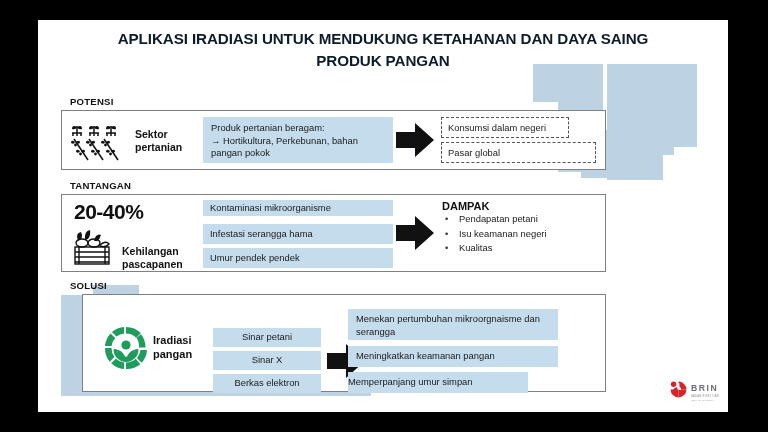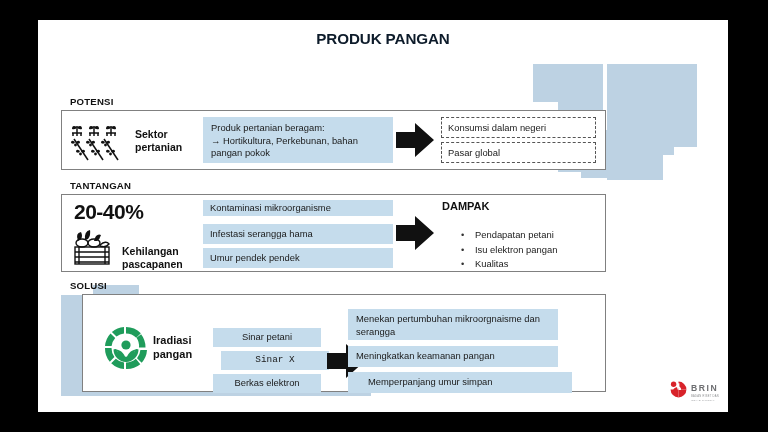--- a/index.html
+++ b/index.html
@@ -28,21 +28,21 @@
   .chip.topleft{display:block;}
   
   .dchip{position:absolute;border:1.4px dashed #555;box-sizing:border-box;background:#fff;
          font-size:9.4px;color:#1a1a1a;display:flex;align-items:center;padding-left:6px;}
   
   .arrow{position:absolute;}
   
   .pct{position:absolute;font-size:21px;font-weight:bold;color:#111;letter-spacing:-.5px;}
   
   .dampak-title{position:absolute;font-size:11px;font-weight:bold;color:#111;}
-  .dampak-list{position:absolute;font-size:9.4px;color:#1a1a1a;list-style:none;margin:16px;padding:0;}
+  .dampak-list{position:absolute;font-size:9.4px;color:#1a1a1a;list-style:none;margin:0;padding:0;}
   .dampak-list li{position:relative;padding-left:17px;line-height:1.55;}
   .dampak-list li::before{content:"\2022";position:absolute;left:3px;top:0;color:#333;}
   
   #brin{position:absolute;display:flex;align-items:center;}
   #brin .mark{position:relative;width:17px;height:17px;}
   #brin .wordmark{margin-left:4px;line-height:1;}
   #brin .wm-top{font-size:8.6px;font-weight:bold;color:#6d6e71;letter-spacing:1.6px;}
   #brin .wm-sub{font-size:2.6px;color:#8a8c8e;letter-spacing:.3px;margin-top:1.5px;}
   #brin .wm-sub2{font-size:2.2px;color:#9a9c9e;letter-spacing:.2px;margin-top:.8px;}
 </style>
@@ -59,20 +59,21 @@
     <div class="deco" style="left:543px;top:110px;width:58px;height:48px;"></div>
     <div class="deco" style="left:569px;top:110px;width:56px;height:50px;"></div>
     <div class="deco" style="left:520px;top:64px;width:34px;height:50px;"></div>
     <div class="deco" style="left:600px;top:110px;width:36px;height:25px;"></div>
     <div class="deco" style="left:520px;top:124px;width:30px;height:28px;"></div>
     <div class="deco" style="left:55px;top:265px;width:46px;height:22px;"></div>
     <div class="deco" style="left:23px;top:275px;width:42px;height:100px;"></div>
     <div class="deco" style="left:23px;top:362px;width:310px;height:14px;"></div>
 
     <div id="title">
+      <span>APLIKASI IRADIASI UNTUK MENDUKUNG KETAHANAN DAN DAYA SAING</span>
       <span class="l2">PRODUK PANGAN</span>
     </div>
 
     <div class="sec-label" style="left:32px;top:76px;">POTENSI</div>
 
     <div class="panel" style="left:23px;top:90px;width:545px;height:60px;"></div>
 
     <div class="icon-cell" style="left:31px;top:98px;width:148px;height:46px;">
       <span style="width:50px;height:42px;display:block;">
         <svg width="50" height="42" viewBox="0 0 50 42">
@@ -141,21 +142,21 @@
 
     <div class="chip topleft" style="left:165px;top:97px;width:190px;height:46px;padding:5px 8px;white-space:pre-line;">Produk pertanian beragam:
 → Hortikultura, Perkebunan, bahan pangan pokok</div>
 
     <div class="arrow" style="left:358px;top:103px;width:38px;height:34px;">
       <svg width="38" height="34" viewBox="0 0 38 34">
           <polygon points="0,9 19,9 19,0 38,17 19,34 19,25 0,25" fill="#111"></polygon>
         </svg>
     </div>
 
-    <div class="dchip" style="left:403px;top:97px;width:155px;height:21px;">Konsumsi dalam negeri</div>
+    <div class="dchip" style="left:403px;top:97px;width:128px;height:21px;">Konsumsi dalam negeri</div>
     <div class="dchip" style="left:403px;top:122px;width:155px;height:21px;">Pasar global</div>
 
     <div class="sec-label" style="left:32px;top:160px;">TANTANGAN</div>
 
     <div class="panel" style="left:23px;top:174px;width:545px;height:78px;"></div>
 
     <div class="pct" style="left:36px;top:180px;">20-40%</div>
 
     <div class="icon-cell" style="left:32px;top:205px;width:140px;height:42px;">
       <span style="width:44px;height:40px;display:block;">
@@ -190,21 +191,21 @@
 
     <div class="arrow" style="left:358px;top:196px;width:38px;height:34px;">
       <svg width="38" height="34" viewBox="0 0 38 34">
           <polygon points="0,9 19,9 19,0 38,17 19,34 19,25 0,25" fill="#111"></polygon>
         </svg>
     </div>
 
     <div class="dampak-title" style="left:404px;top:180px;">DAMPAK</div>
     <ul class="dampak-list" style="left:404px;top:192px;width:160px;">
       <li>Pendapatan petani</li>
-      <li>Isu elektron pangan</li>
+      <li>Isu keamanan negeri</li>
       <li>Kualitas</li>
     </ul>
 
     <div class="sec-label" style="left:32px;top:260px;">SOLUSI</div>
 
     <div class="panel" style="left:44px;top:274px;width:524px;height:98px;"></div>
 
     <div class="icon-cell" style="left:66px;top:305px;width:140px;height:46px;">
       <span style="width:44px;height:44px;display:block;">
         <svg width="44" height="44" viewBox="0 0 44 44">
@@ -226,32 +227,32 @@
           </g>
         </svg>
       </span>
       <span class="icon-label" style="margin-left:5px;font-size:11px;">
         <span>Iradiasi</span><br>
         <span>pangan</span>
       </span>
     </div>
 
     <div class="chip center" style="left:175px;top:308px;width:108px;height:19px;">Sinar petani</div>
-    <div class="chip center" style="left:183px;top:331px;width:108px;height:19px;font-family:Liberation Mono, monospace;">Sinar X</div>
+    <div class="chip center" style="left:175px;top:331px;width:108px;height:19px;">Sinar X</div>
     <div class="chip center" style="left:175px;top:354px;width:108px;height:19px;">Berkas elektron</div>
 
     <div class="arrow" style="left:289px;top:324px;width:38px;height:34px;">
       <svg width="38" height="34" viewBox="0 0 38 34">
           <polygon points="0,9 19,9 19,0 38,17 19,34 19,25 0,25" fill="#111"></polygon>
         </svg>
     </div>
 
     <div class="chip topleft" style="left:310px;top:289px;width:210px;height:31px;padding:4px 8px;">Menekan pertumbuhan mikroorgnaisme dan serangga</div>
     <div class="chip left" style="left:310px;top:326px;width:210px;height:21px;padding-left:8px;">Meningkatkan keamanan pangan</div>
-    <div class="chip left" style="left:310px;top:352px;width:224px;height:21px;padding-left:20px;">Memperpanjang umur simpan</div>
+    <div class="chip left" style="left:310px;top:352px;width:180px;height:21px;padding-left:0;">Memperpanjang umur simpan</div>
 
     <div id="brin" style="left:632px;top:358px;">
       <span class="mark">
         <svg width="17" height="17" viewBox="0 0 17 17">
           <path d="M8.5 0.6 A7.9 7.9 0 0 1 16.4 8.5 L8.5 8.5 Z" fill="#d8232a"></path>
           <path d="M16.4 8.5 A7.9 7.9 0 0 1 8.5 16.4 L8.5 8.5 Z" fill="#d8232a"></path>
           <path d="M8.5 16.4 A7.9 7.9 0 0 1 0.6 8.5 L8.5 8.5 Z" fill="#d8232a"></path>
           <circle cx="3.6" cy="3.2" r="2.7" fill="#d8232a"></circle>
           <path d="M6.2 6.2 q-3.2 1 -3.2 4.3 q0 3.4 3.2 5 q1.4 -4 1.4 -9.3 z" fill="#d8232a"></path>
           <path d="M8.5 5.6 a2.6 2.6 0 0 1 2.4 3.4 l-2.4 0 z" fill="#fff"></path>

